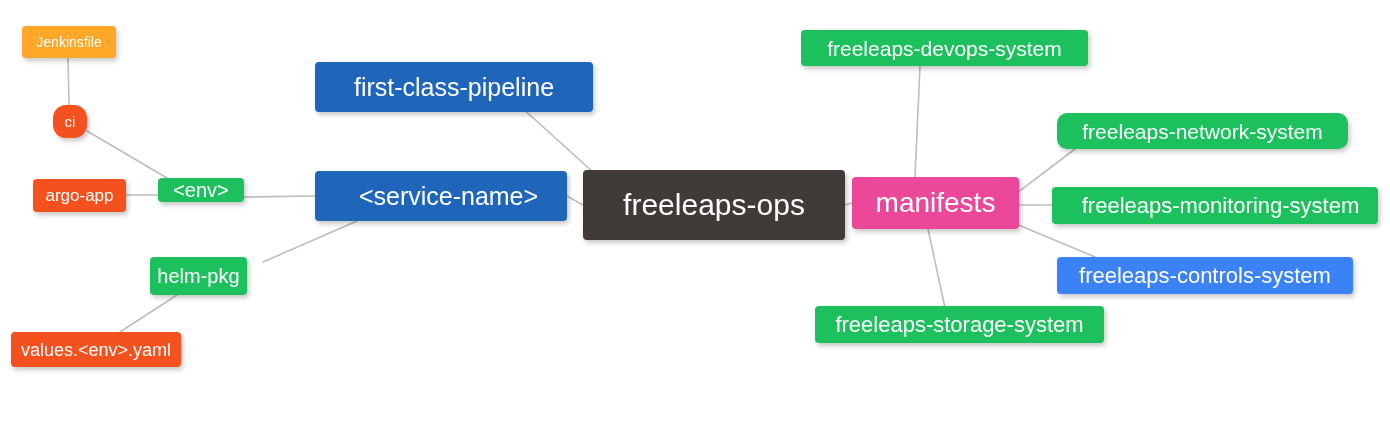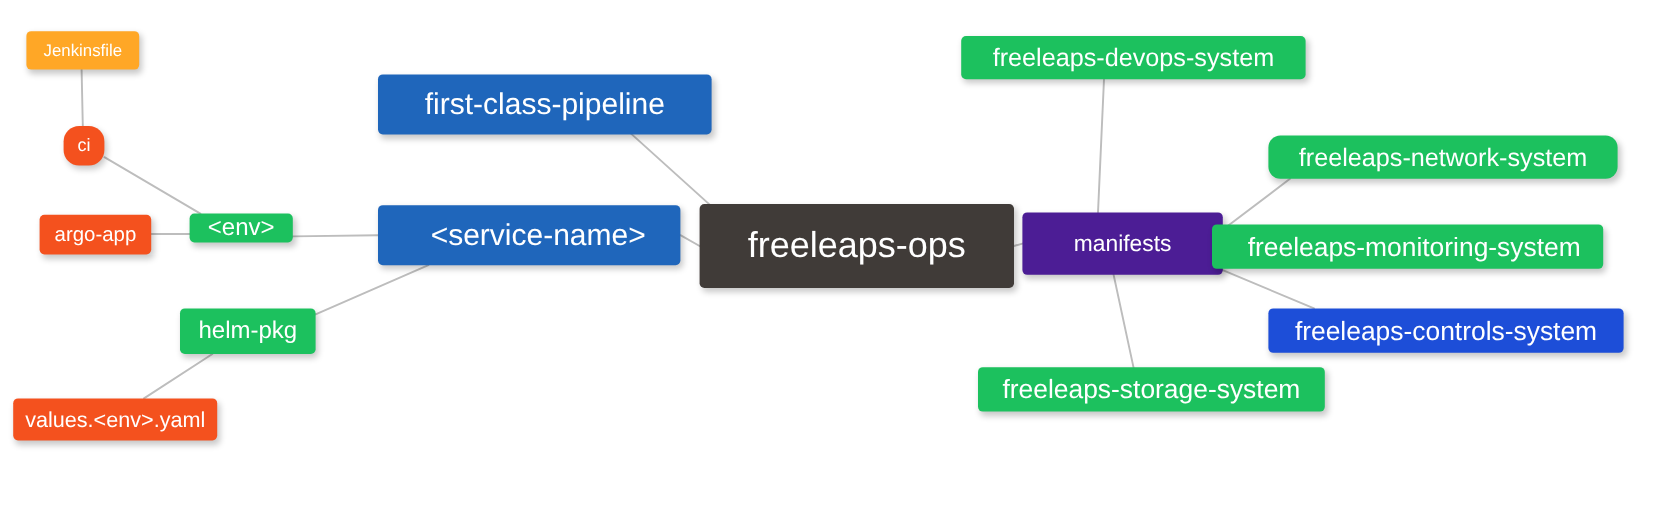--- a/index.html
+++ b/index.html
@@ -67,50 +67,50 @@
   <div id="node-layer">
       <div class="node" style="left: 583px; top: 170px; width: 262px; height: 70px; background: rgb(64, 59, 56); font-size: 30px;">
         <span class="node-label">freeleaps-ops</span>
       </div>
       <div class="node" style="left: 315px; top: 171px; width: 252px; height: 50px; background: rgb(31, 102, 187); font-size: 25px; padding-left: 15px;">
         <span class="node-label">&lt;service-name&gt;</span>
       </div>
       <div class="node" style="left: 315px; top: 38px; width: 278px; height: 50px; background: rgb(31, 102, 187); font-size: 25px; margin-top: 24px;">
         <span class="node-label">first-class-pipeline</span>
       </div>
-      <div class="node" style="left: 852px; top: 177px; width: 167px; height: 52px; background: #4c1d95; font-size: 19px;">
+      <div class="node" style="left: 852px; top: 177px; width: 167px; height: 52px; background: #ec4899; font-size: 28px;">
         <span class="node-label">manifests</span>
       </div>
       <div class="node" style="left: 158px; top: 178px; width: 86px; height: 24px; background: rgb(28, 193, 94); font-size: 20px;">
         <span class="node-label">&lt;env&gt;</span>
       </div>
-      <div class="node" style="left: 150px; top: 257px; width: 113px; height: 38px; background: rgb(28, 193, 94); font-size: 20px;">
+      <div class="node" style="left: 150px; top: 257px; width: 97px; height: 38px; background: rgb(28, 193, 94); font-size: 20px;">
         <span class="node-label">helm-pkg</span>
       </div>
       <div class="node" style="left: 53px; top: 105px; width: 34px; height: 33px; background: rgb(244, 81, 30); font-size: 15px; border-radius: 13px;">
         <span class="node-label">ci</span>
       </div>
       <div class="node" style="left: 22px; top: 26px; width: 94px; height: 32px; background: rgb(255, 167, 38); font-size: 14px;">
         <span class="node-label">Jenkinsfile</span>
       </div>
       <div class="node" style="left: 33px; top: 179px; width: 93px; height: 33px; background: rgb(244, 81, 30); font-size: 17px;">
         <span class="node-label">argo-app</span>
       </div>
       <div class="node" style="left: 11px; top: 332px; width: 170px; height: 35px; background: rgb(244, 81, 30); font-size: 18px;">
         <span class="node-label">values.&lt;env&gt;.yaml</span>
       </div>
       <div class="node" style="left: 801px; top: 30px; width: 287px; height: 36px; background: rgb(28, 193, 94); font-size: 21px;">
         <span class="node-label">freeleaps-devops-system</span>
       </div>
       <div class="node" style="left: 1057px; top: 113px; width: 291px; height: 36px; background: rgb(28, 193, 94); font-size: 21px; border-radius: 10px;">
         <span class="node-label">freeleaps-network-system</span>
       </div>
-      <div class="node" style="left: 1010px; top: 187px; width: 326px; height: 37px; background: rgb(28, 193, 94); font-size: 22px; padding-left: 11px;">
+      <div class="node" style="left: 1052px; top: 187px; width: 326px; height: 37px; background: rgb(28, 193, 94); font-size: 22px; padding-left: 11px;">
         <span class="node-label">freeleaps-monitoring-system</span>
       </div>
-      <div class="node" style="left: 1057px; top: 257px; width: 296px; height: 37px; background: #1d4ed8; font-size: 22px;">
+      <div class="node" style="left: 1057px; top: 257px; width: 296px; height: 37px; background: #3b82f6; font-size: 22px;">
         <span class="node-label">freeleaps-controls-system</span>
       </div>
       <div class="node" style="left: 815px; top: 306px; width: 289px; height: 37px; background: rgb(28, 193, 94); font-size: 22px;">
         <span class="node-label">freeleaps-storage-system</span>
       </div>
     </div>
 </div>
 
 </body></html>

